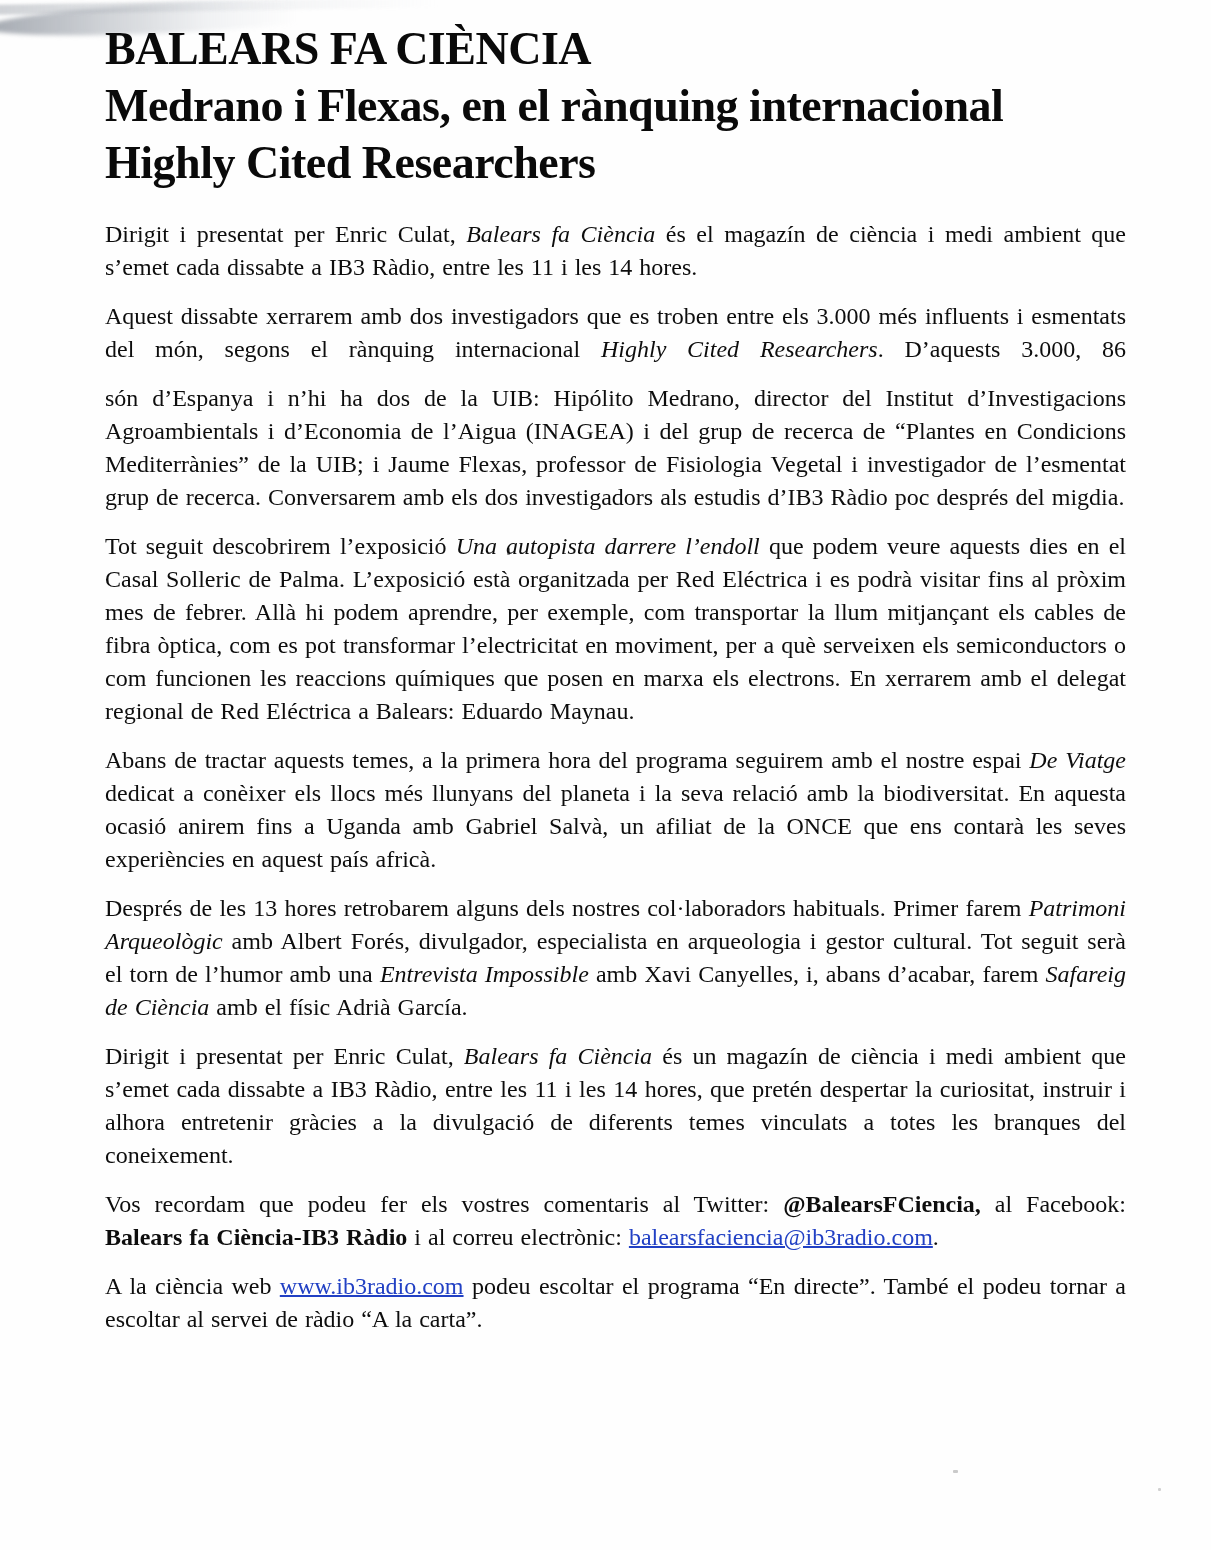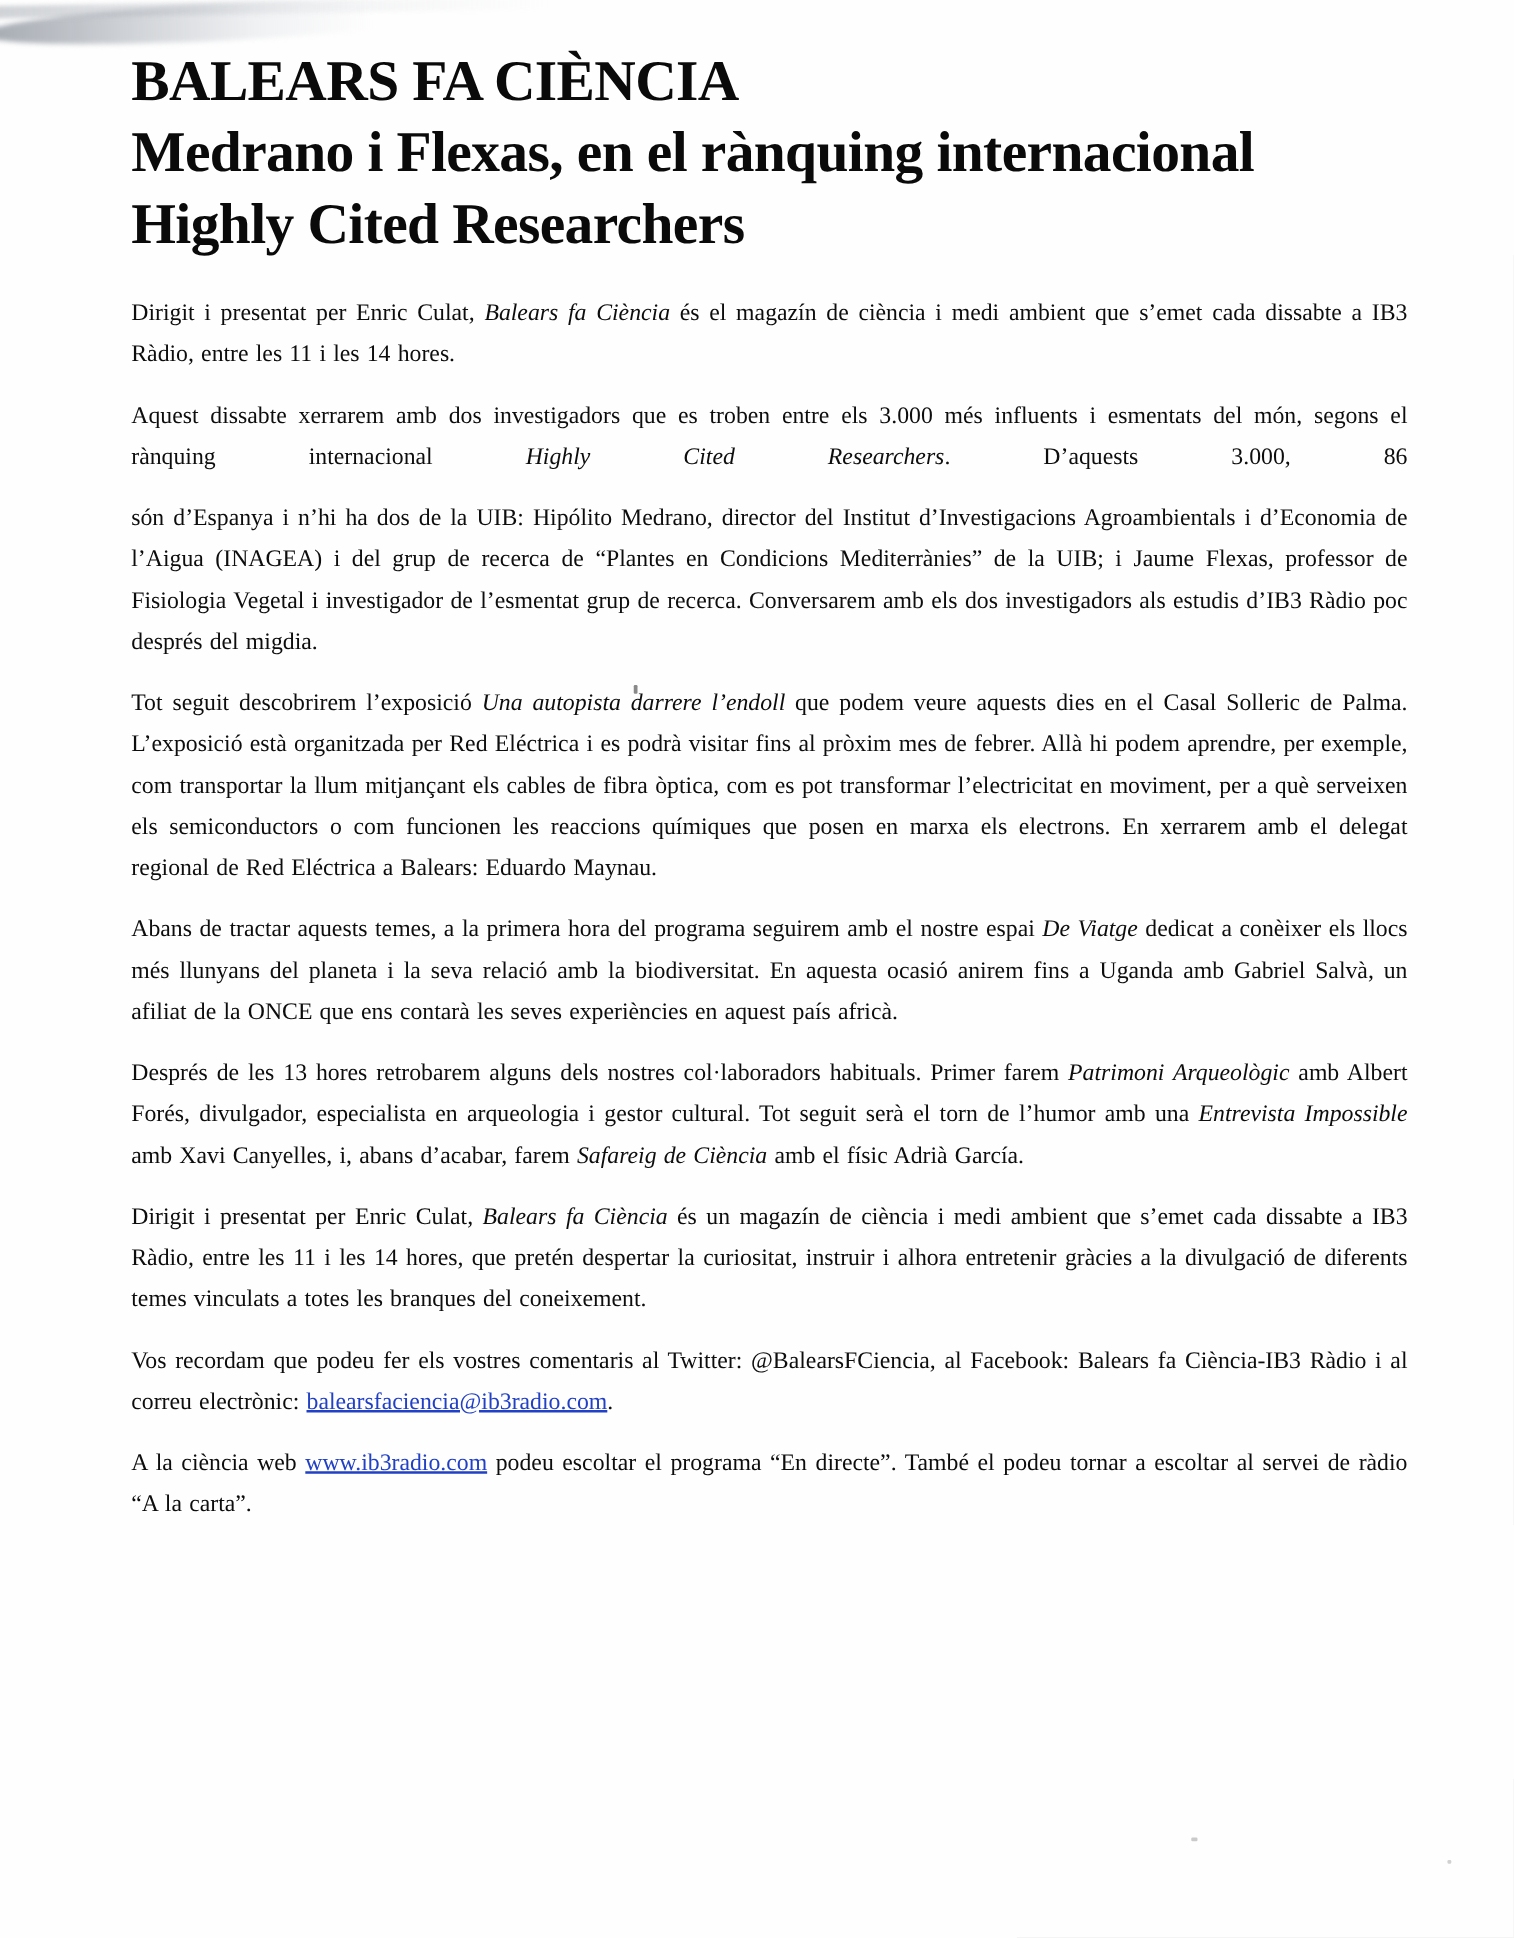--- a/index.html
+++ b/index.html
@@ -39,44 +39,44 @@
     filter: blur(1.5px);
   }
 
   .speck { position: absolute; background: #6b6b6b; border-radius: 1px; }
   .speck-1 { left: 507px; top: 548px; width: 3px; height: 7px; opacity: .8; }
   .speck-2 { left: 953px; top: 1470px; width: 5px; height: 3px; opacity: .35; }
   .speck-3 { left: 1158px; top: 1488px; width: 3px; height: 3px; opacity: .3; }
 
   .content {
     position: absolute;
-    left: 105px; top: 36px;
+    left: 105px; top: 20px;
     width: 1021px;
   }
 
   .title {
     font-weight: 700;
     font-size: 46px;
     line-height: 57px;
     letter-spacing: -0.5px;
     color: #0a0a0a;
     margin-bottom: 27px;
   }
   .t-line { display: block; white-space: nowrap; }
 
   .body-text p.para {
-    font-size: 19px;
+    font-size: 24px;
     line-height: 33px;
     text-align: justify;
     margin: 0 0 16px 0;
     word-spacing: 1px;
   }
   .body-text p.para.just-last { text-align-last: justify; }
   .i { font-style: italic; }
-  .b { font-weight: 400; }
+  .b { font-weight: 700; }
   a.lnk {
     color: var(--link, #2140c4);
     text-decoration-thickness: 1.5px;
     cursor: pointer;
   }
 </style>
 </head>
 <body style="color: rgb(13, 13, 13); background: rgb(254, 254, 254);">
 
 <div class="page">

